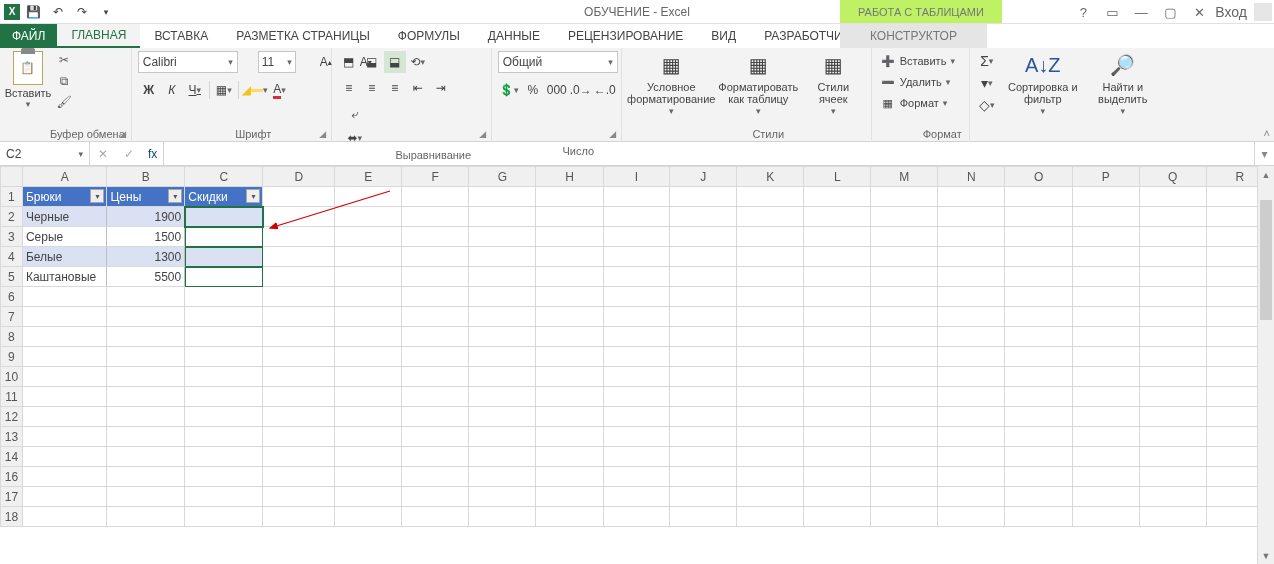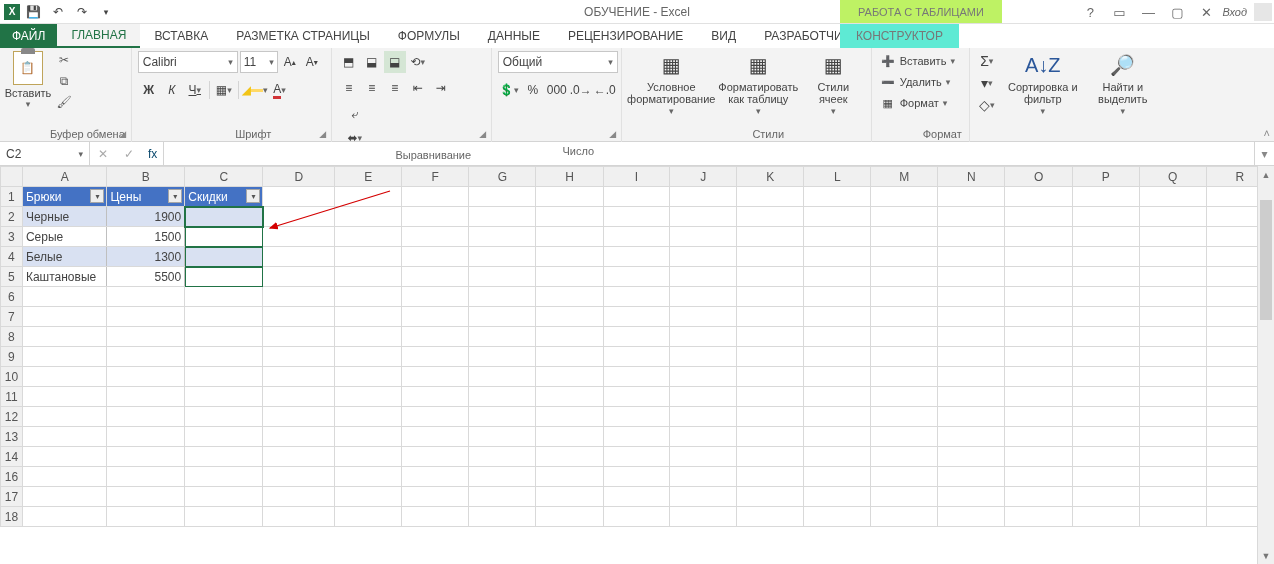--- a/index.html
+++ b/index.html
@@ -7,47 +7,47 @@
 
 
 .title-bar { height: 24px; background: #fff; display: flex; align-items: center; position: relative; border-bottom: 1px solid #e1e1e1;}
 .qat { display: flex; align-items: center; gap: 4px; padding-left: 4px; }
 .qat .xl-icon { width: 16px; height: 16px; background: #217346; color: #fff; font-weight: bold; font-size: 10px; display: flex; align-items: center; justify-content: center; }
 .qat .qbtn { width: 20px; height: 20px; display: flex; align-items: center; justify-content: center; color: #444; }
 .title-center { position: absolute; left: 50%; transform: translateX(-50%); font-size: 12px; color: #666; }
 .title-tools { position: absolute; left: 840px; top: 0; height: 23px; background: #bef264; color: #777; font-size: 11px; display: flex; align-items: center; padding: 0 18px; }
 .title-right { position: absolute; right: 2px; top: 0; display: flex; align-items: center; gap: 3px; height: 24px; }
 .title-right .wbtn { width: 26px; height: 20px; display:flex; align-items:center; justify-content:center; color:#666; font-size:13px;}
-.title-right .login { font-size: 11px; color: #666; margin-right:4px;font-style:italic;}
+.title-right .login { font-size: 14px; color: #666; margin-right:4px;}
 .avatar { width:18px; height:18px; background:#e6e6e6; }
 
 
 .tabs-row { height: 24px; display:flex; align-items:flex-end; position:relative; background:#fff; }
 .file-tab { background:#217346; color:#fff; padding:4px 12px; font-size:12px; height:24px; display:flex; align-items:center;}
 .tab { padding:4px 14px; font-size:12px; color:#444; height:24px; display:flex; align-items:center; text-transform: uppercase; }
 .tab.active { color:#217346; border-bottom:2px solid #217346; background:#f3f3f3;}
-.tab.tool-ctx { background:#5eead4; color:#777; position:absolute; left:840px; padding:4px 16px; }
+.tab.tool-ctx { background:#e5e5e5; color:#777; position:absolute; left:840px; padding:4px 30px; }
 
 
 .ribbon { height: 94px; background:#f3f3f3; border-bottom:1px solid #d4d4d4; display:flex; position:relative; }
 .grp { border-right:1px solid #e1e1e1; height:94px; display:flex; flex-direction:column; justify-content:space-between; padding:3px 6px 0 6px; position:relative;}
 .grp-label { text-align:center; font-size:11px; color:#666; padding-bottom:2px;padding-left:44px; }
 .grp-body { flex:1; display:flex; align-items:flex-start; }
 .dialog-launcher { position:absolute; right:2px; bottom:2px; width:12px; height:12px; color:#888; font-size:9px; display:flex; align-items:center; justify-content:center;}
 
 
 .clipboard .paste { display:flex; flex-direction:column; align-items:center; width:44px; }
 .clipboard .paste-icon { width:30px; height:34px; background:linear-gradient(#fff,#fff); border:1px solid #bfa45a; position:relative; display:flex; align-items:center; justify-content:center;}
 .clipboard .paste-icon:before { content:""; position:absolute; top:-4px; width:14px; height:6px; background:#888; border-radius:2px 2px 0 0;}
 .clipboard .mini { display:flex; flex-direction:column; gap:3px; margin-left:4px;}
 .mini-btn { width:20px; height:18px; display:flex; align-items:center; justify-content:center; font-size:12px; color:#555;}
 
 
 .font-grp { width:200px; }
-.font-row1 { display:flex; gap:2px; align-items:flex-start;}
+.font-row1 { display:flex; gap:20px; align-items:flex-start;}
 .font-name { width:100px; height:22px; border:1px solid #c7c7c7; background:#fff; display:flex; align-items:center; padding:0 4px; font-size:12px; justify-content:space-between;}
 .font-size { width:38px; height:22px; border:1px solid #c7c7c7; background:#fff; display:flex; align-items:center; padding:0 3px; font-size:12px; justify-content:space-between;}
 .aa { width:20px; height:22px; display:flex; align-items:center; justify-content:center; font-size:12px; color:#444;}
 .font-row2 { display:flex; gap:1px; margin-top:6px; align-items:center;}
 .tbtn { min-width:22px; height:22px; display:flex; align-items:center; justify-content:center; font-size:12px; color:#444;}
 .tbtn.bold { font-weight:bold; }
 .tbtn.italic { font-style:italic; }
 .tbtn.under { text-decoration:underline; }
 .sep { width:1px; height:18px; background:#d4d4d4; margin:0 2px;}
 

